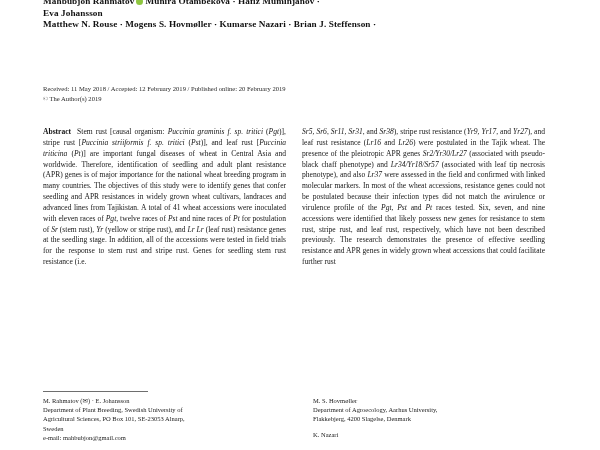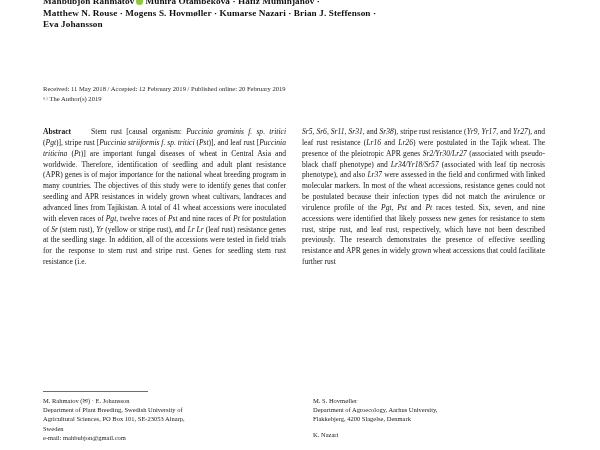--- a/index.html
+++ b/index.html
@@ -68,21 +68,21 @@
     text-align: justify;
     text-justify: inter-word;
     color: #161616;
     hyphens: manual;
   }
   .col-left  { left: 43px; }
   .col-right { left: 302px; }
 
   .abs-head {
     font-weight: bold;
-    padding-right: 20px;
+    padding-right: 6px;
   }
   i.gene { font-style: italic; }
 
   
   .fn {
     position: absolute;
     width: 243px;
     font-size: 6.5px;
     line-height: 9.2px;
     color: #222;
@@ -103,22 +103,22 @@
 </style>
 </head>
 <body>
 
 <div class="page">
 
   <div class="authors">
     <div class="aline">
       <span>Mahbubjon Rahmatov</span><span class="orcid"></span><span>Munira Otambekova · Hafiz Muminjanov ·</span>
     </div>
+    <div class="aline">Eva Johansson</div>
     <div class="aline">Matthew N. Rouse · Mogens S. Hovmøller · Kumarse Nazari · Brian J. Steffenson ·</div>
-    <div class="aline">Eva Johansson</div>
   </div>
 
   <div class="dates">
     <div>Received: 11 May 2018 / Accepted: 12 February 2019 / Published online: 20 February 2019</div>
     <div>© The Author(s) 2019</div>
   </div>
 
   <div class="col col-left">
     <span class="abs-head">Abstract</span><span>Stem rust [causal organism: <i class="gene">Puccinia graminis</i> <i class="gene">f. sp. tritici</i> (<i class="gene">Pgt</i>)], stripe rust [<i class="gene">Puccinia striiformis</i> <i class="gene">f. sp. tritici</i> (<i class="gene">Pst</i>)], and leaf rust [<i class="gene">Puccinia triticina</i> (<i class="gene">Pt</i>)] are important fungal diseases of wheat in Central Asia and worldwide. Therefore, identification of seedling and adult plant resistance (APR) genes is of major importance for the national wheat breeding program in many countries. The objectives of this study were to identify genes that confer seedling and APR resistances in widely grown wheat cultivars, landraces and advanced lines from Tajikistan. A total of 41 wheat accessions were inoculated with eleven races of <i class="gene">Pgt</i>, twelve races of <i class="gene">Pst</i> and nine races of <i class="gene">Pt</i> for postulation of <i class="gene">Sr</i> (stem rust), <i class="gene">Yr</i> (yellow or stripe rust), and <i class="gene">Lr</i> <i class="gene">Lr</i> (leaf rust) resistance genes at the seedling stage. In addition, all of the accessions were tested in field trials for the response to stem rust and stripe rust. Genes for seedling stem rust resistance (i.e.</span>
   </div>

